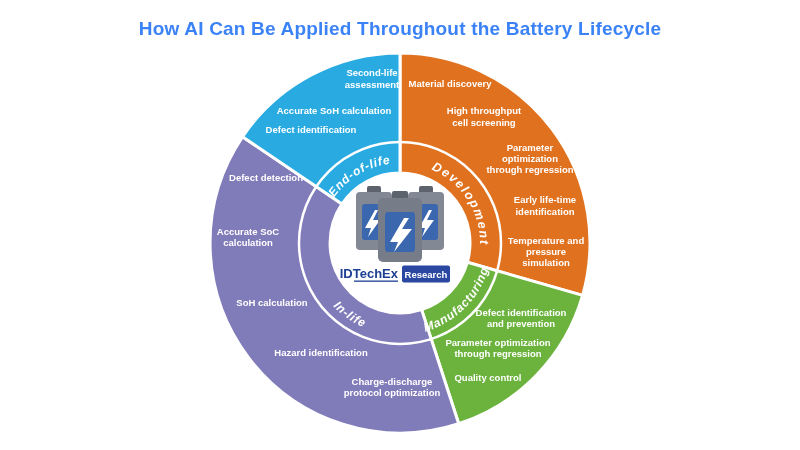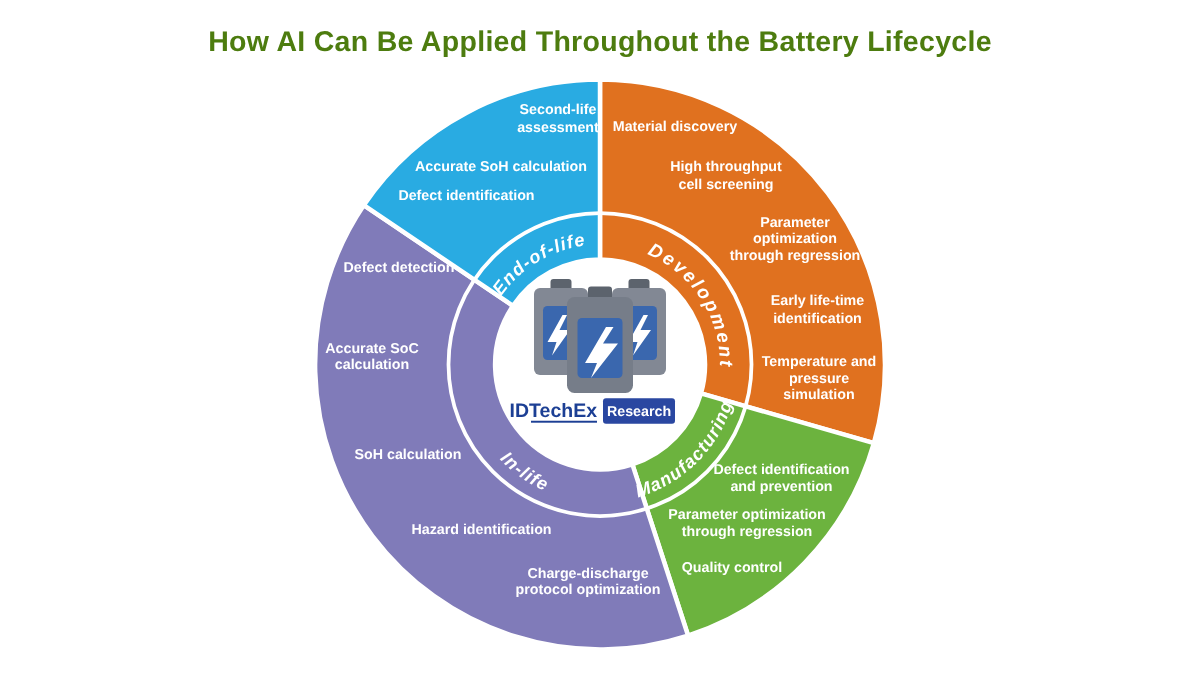--- a/index.html
+++ b/index.html
@@ -11,21 +11,21 @@
   .item{fill:#ffffff;font-size:9.5px;font-weight:600;text-anchor:middle;}
   .curved{fill:#ffffff;font-size:12px;font-weight:bold;font-style:italic;letter-spacing:0.8px;}
   .curved-wide{fill:#ffffff;font-size:12.5px;font-weight:bold;font-style:italic;letter-spacing:1.6px;}
   .logo-text{font-size:13px;font-weight:bold;text-anchor:end;}
   .badge-text{fill:#ffffff;font-size:9.5px;font-weight:600;text-anchor:middle;}
 </style>
 </head>
 <body>
 
 <div class="page">
-  <h1 class="title" style="color: #4d7c0f;">How AI Can Be Applied Throughout the Battery Lifecycle</h1>
+  <h1 class="title" style="color: #3b82f6;">How AI Can Be Applied Throughout the Battery Lifecycle</h1>
 
   <svg width="800" height="450" viewBox="0 0 800 450">
     <defs>
       <path id="arc-dev" d="M420.7 165.7 A80 80 0 0 1 478.8 256.9"></path>
       <path id="arc-eol" d="M330.7 203 A80 80 0 0 1 397.2 163.1"></path>
       <path id="arc-mfg" d="M423.8 331.9 A92 92 0 0 0 488.9 266.8"></path>
       <path id="arc-inl" d="M316.6 281.9 A92 92 0 0 0 392 334.6"></path>
     </defs>
 
     <path d="M400 53 A190 190 0 0 1 582.6 295.4 L467.3 262.3 A70 70 0 0 0 400 173 Z" stroke="#ffffff" stroke-width="3" stroke-linejoin="round" fill="#E0711F"></path>

